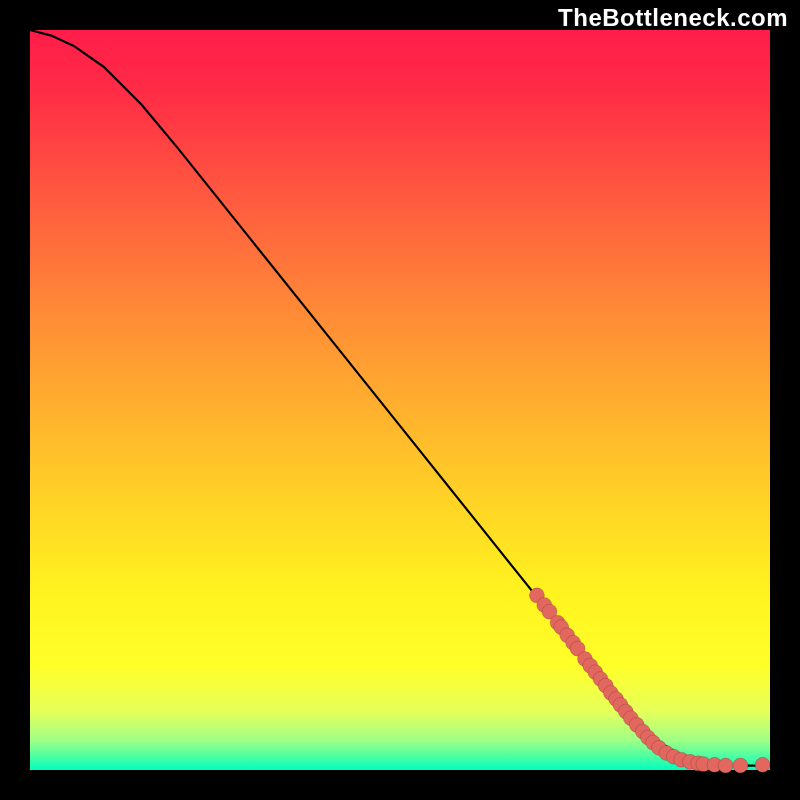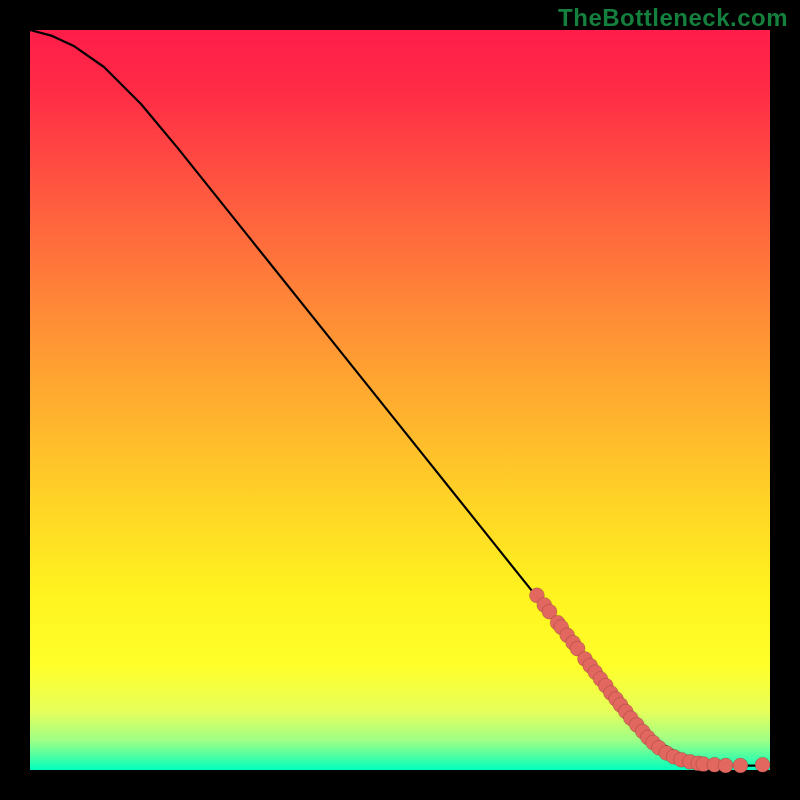--- a/index.html
+++ b/index.html
@@ -10,21 +10,21 @@
     height: 800px;
     background: #000;
   }
   .watermark {
     position: absolute;
     top: 4px;
     right: 12px;
     font-family: Arial, Helvetica, sans-serif;
     font-size: 24px;
     font-weight: 600;
-    color: #15803d;
+    color: #ffffff;
     letter-spacing: 0.5px;
     text-align: center;
   }
   .plot {
     position: absolute;
     left: 30px;
     top: 30px;
     width: 740px;
     height: 740px;
     background: linear-gradient(to bottom,

